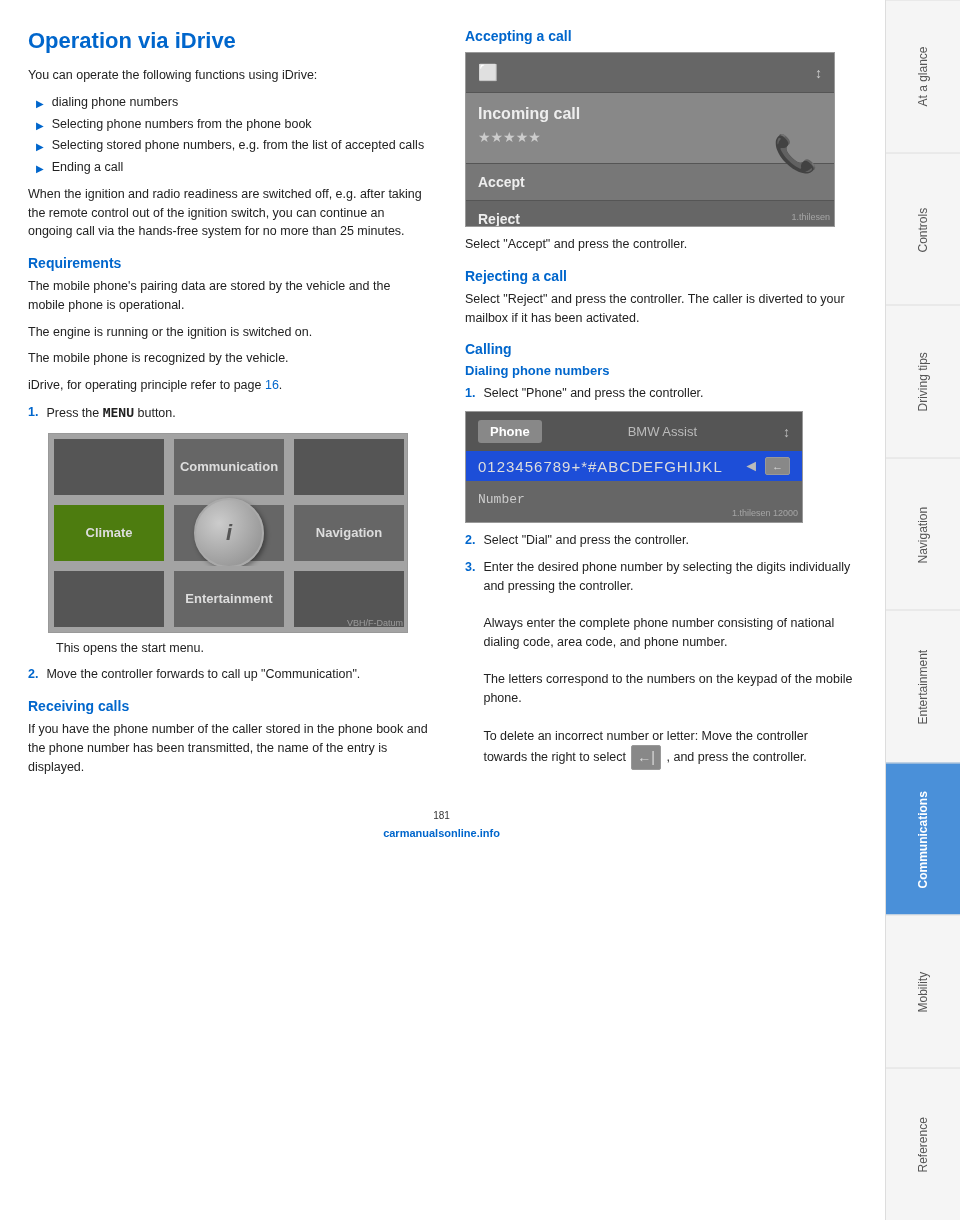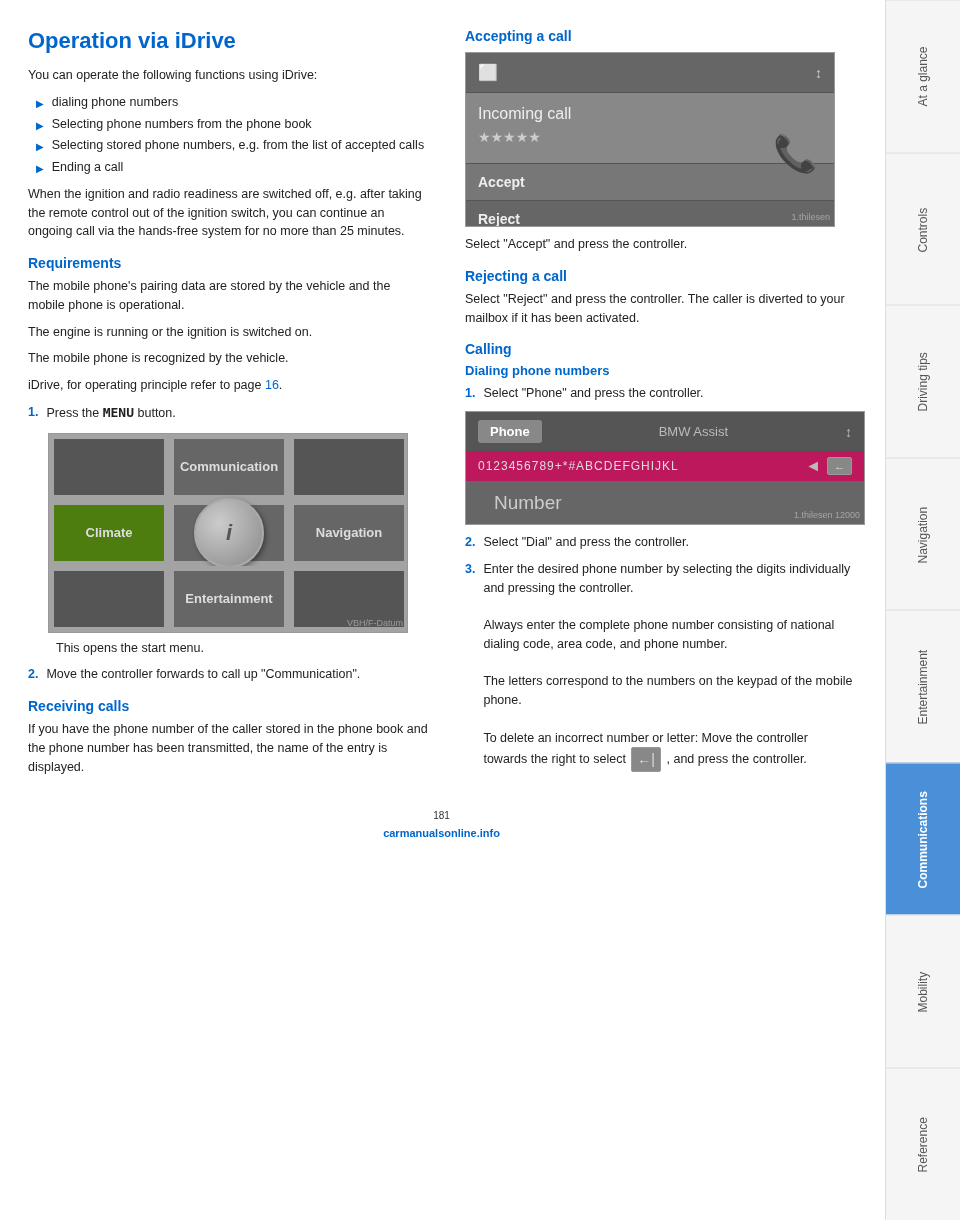--- a/index.html
+++ b/index.html
@@ -193,21 +193,21 @@
       background: #666;
       padding: 10px 12px;
       display: flex;
       align-items: center;
       justify-content: space-between;
       border-bottom: 1px solid #555;
     }
     .call-title {
       color: #eee;
       font-size: 16px;
-      font-weight: normal;
+      font-weight: bold;
     }
     .call-stars {
       color: #ccc;
       font-size: 14px;
       padding: 4px 12px;
     }
     .call-btn {
       padding: 10px 12px;
       color: #eee;
       font-size: 14px;
@@ -220,22 +220,22 @@
     .call-phone-icon {
       position: absolute;
       right: 16px;
       top: 40px;
       font-size: 36px;
       color: #bbb;
     }
 
     
     .phone-menu-img {
-      width: 400px;
-      background: #be185d;
+      width: 338px;
+      background: #1d4ed8;
       border: 1px solid #999;
       margin: 8px 0;
       overflow: hidden;
       position: relative;
     }
     .phone-menu-header {
       background: #555;
       display: flex;
       align-items: center;
       justify-content: space-between;
@@ -270,25 +270,26 @@
     .phone-keypad-row {
       padding: 6px 12px;
       color: #ddd;
       font-size: 12px;
       border-bottom: 1px solid #666;
       display: flex;
       align-items: center;
       gap: 6px;
     }
     .phone-number-row {
-      padding: 10px 28px;
+      padding: 10px 12px;
       color: #bbb;
-      font-size: 19px;
+      font-size: 13px;
       background: #666;
       min-height: 40px;
+      font-family: Liberation Mono, monospace;
     }
     .arrow-icon {
       color: #bbb;
       font-size: 16px;
     }
     .bs-icon {
       background: #888;
       color: #ddd;
       padding: 2px 6px;
       border: 1px solid #999;
@@ -442,21 +443,21 @@
         <span>Select "Phone" and press the controller.</span>
       </div>
 
       <div class="phone-menu-img">
         <div class="phone-menu-header">
           <div class="phone-tab-active">Phone</div>
           <div class="phone-tab-inactive">BMW Assist</div>
           <div style="color:#bbb;font-size:14px;">↕</div>
         </div>
         <div class="phone-keypad-row">
-          <span style="flex:1;font-size:12px;letter-spacing:1px;">0123456789+*#ABCDEFGHIJKL</span>
+          <span style="flex:1;font-size:15px;letter-spacing:1px;">0123456789+*#ABCDEFGHIJKL</span>
           <span class="arrow-icon">◄</span>
           <span class="bs-icon">←</span>
         </div>
         <div class="phone-number-row">
           <span style="color:#ccc;">Number</span>
         </div>
         <div class="watermark">1.thilesen 12000</div>
       </div>
 
       <div class="step">

